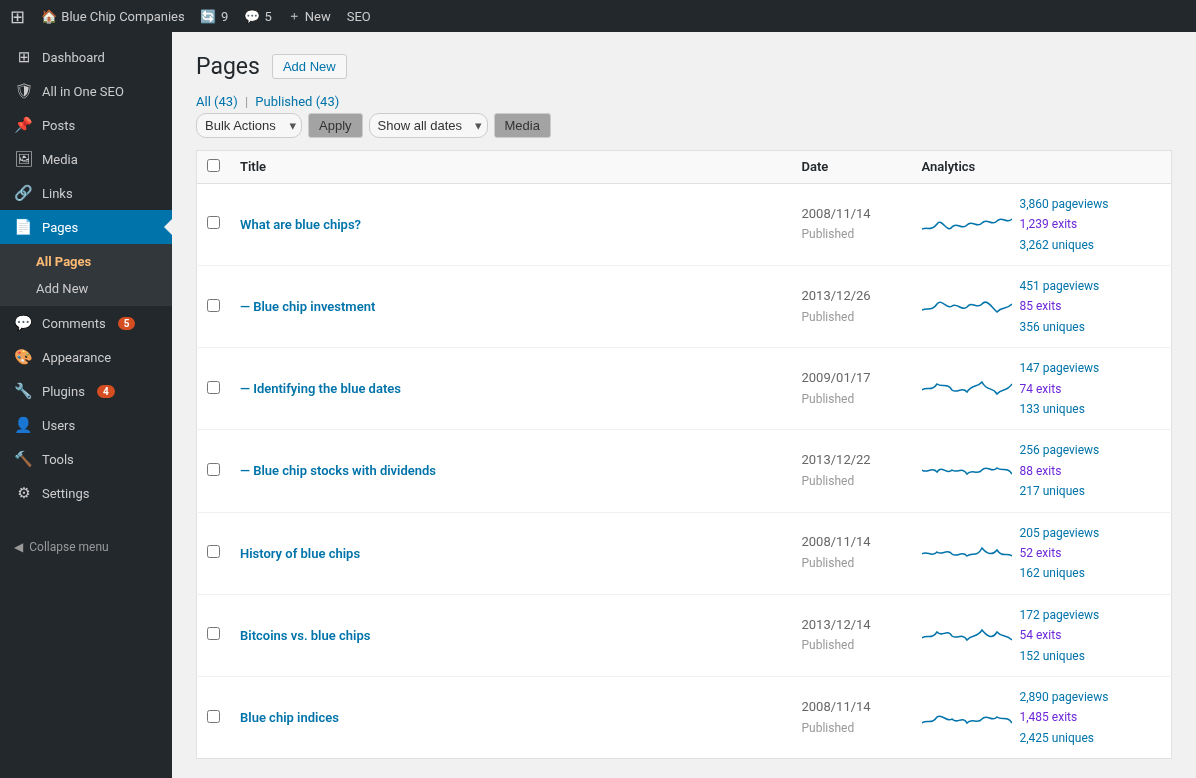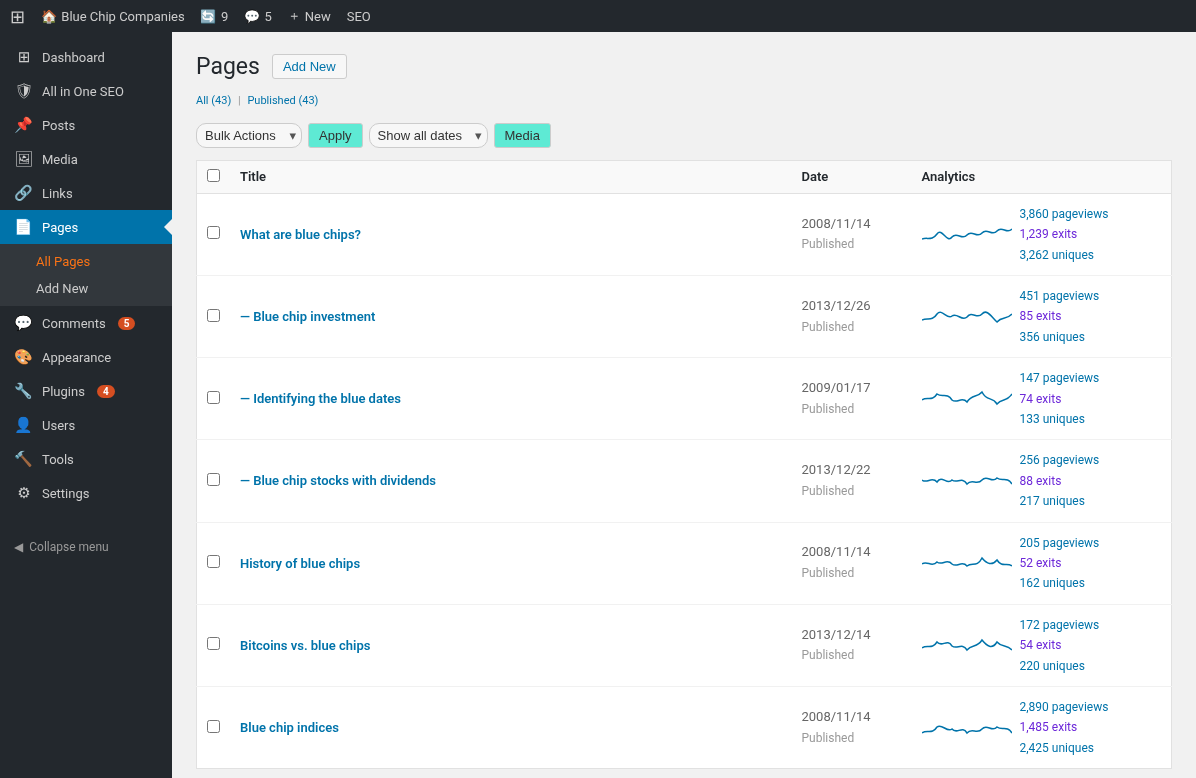--- a/index.html
+++ b/index.html
@@ -61,21 +61,21 @@
     .sidebar-sub {
       background: #32373c;
       padding: 4px 0;
     }
     .sidebar-sub-item {
       padding: 6px 14px 6px 36px;
       color: #ccc;
       cursor: pointer;
       font-size: 13px;
     }
-    .sidebar-sub-item.active { color: #f97316; font-weight: 400; }
+    .sidebar-sub-item.active { color: #fdba74; font-weight: 700; }
     .sidebar-arrow {
       position: absolute;
       right: 0; top: 50%; transform: translateY(-50%);
       width: 0; height: 0;
       border-top: 8px solid transparent;
       border-bottom: 8px solid transparent;
       border-right: 8px solid #f1f1f1;
     }
     .collapse-menu {
       padding: 10px 14px;
@@ -107,22 +107,22 @@
       background: #f7f7f7;
       border: 1px solid #ccc;
       border-radius: 3px;
       padding: 4px 10px;
       font-size: 13px;
       color: #0073aa;
       cursor: pointer;
     }
 
     .filter-links {
-      margin-bottom: 16px;
-      font-size: 11px;
+      margin-bottom: 4px;
+      font-size: 13px;
       color: #555;
     }
     .filter-links a {
       color: #0073aa; text-decoration: none;
     }
     .filter-links .sep { margin: 0 4px; color: #999; }
 
     .toolbar {
       display: flex; align-items: center; gap: 6px;
       margin-bottom: 12px;
@@ -138,21 +138,21 @@
       padding: 4px 24px 4px 8px;
       font-size: 13px;
       color: #333;
       cursor: pointer;
     }
     .select-wrap::after {
       content: '▾';
       position: absolute; right: 6px; pointer-events: none; color: #555;
     }
     .apply-btn, .filter-btn {
-      background: #5eead4;
+      background: #a3a3a3;
       border: 1px solid #ccc;
       border-radius: 3px;
       padding: 4px 10px;
       font-size: 13px;
       color: #333;
       cursor: pointer;
     }
 
     
     .pages-table {
@@ -462,21 +462,21 @@
       2013/12/14<br><span class="page-status">Published</span>
     </td>
     <td>
       <div class="analytics-cell">
         <svg class="sparkline" width="90" height="30" viewBox="0 0 90 30">
           <path d="M0,18 C5,14 10,20 15,12 C20,18 25,8 30,16 C35,20 40,12 45,20 C50,14 55,18 60,10 C65,16 70,20 75,12 C80,18 85,14 90,20" fill="none" stroke="#0073aa" stroke-width="1.5"></path>
         </svg>
         <div class="analytics-stats">
           <span class="pageviews">172 pageviews</span>
           <span class="exits">54 exits</span>
-          <span class="uniques">220 uniques</span>
+          <span class="uniques">152 uniques</span>
         </div>
       </div>
     </td>
   </tr>
           <tr>
     <td class="cb-col">
       <input type="checkbox" style="">
     </td>
     <td>
       <a href="#" class="page-link">Blue chip indices</a>

